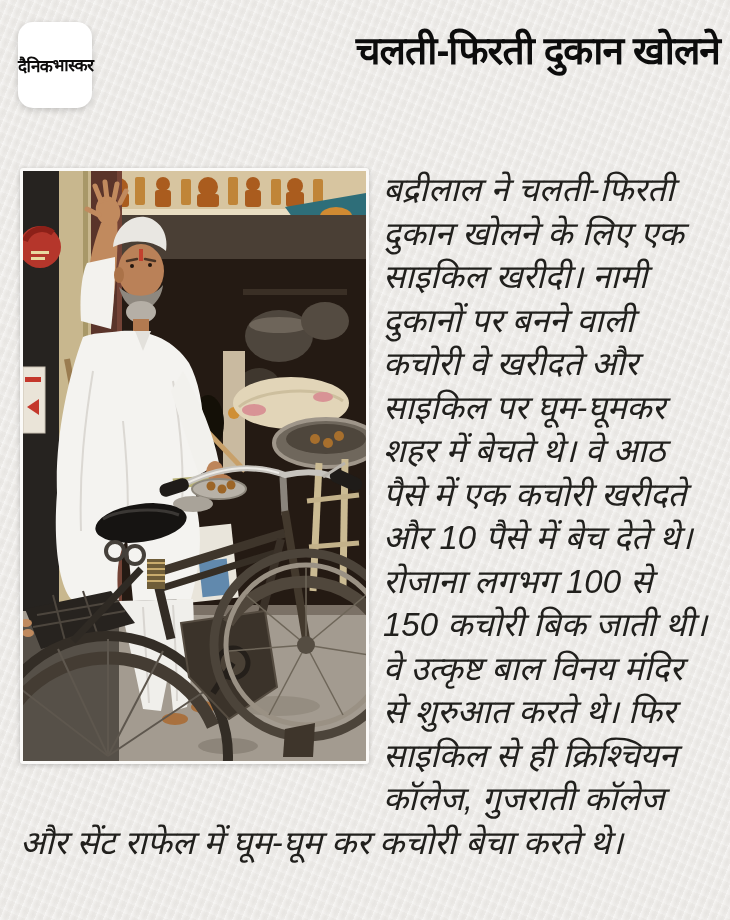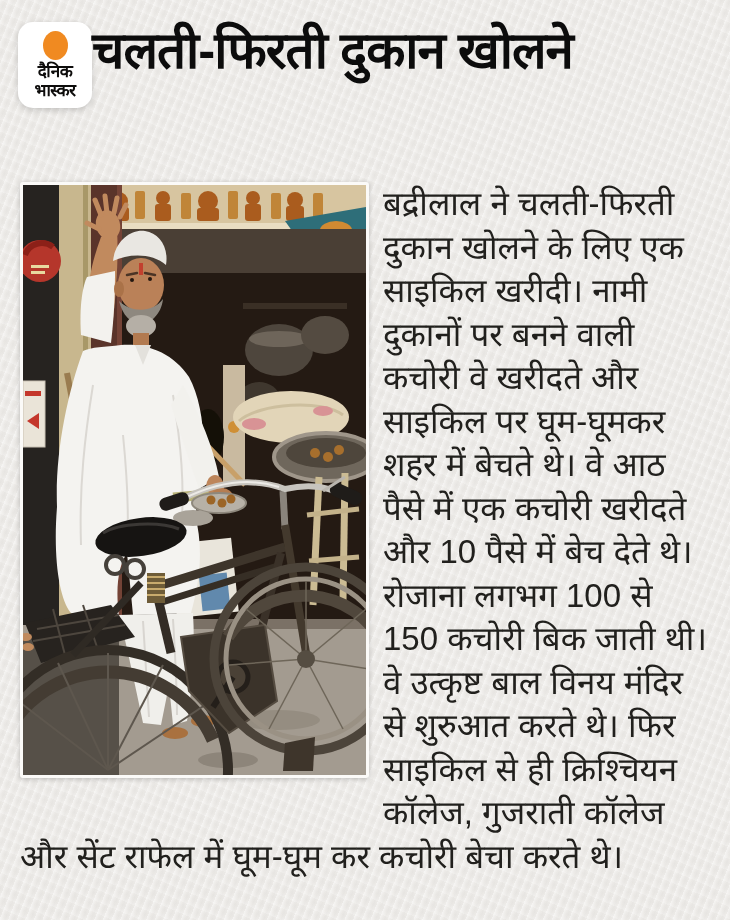--- a/index.html
+++ b/index.html
@@ -17,41 +17,41 @@
         rgba(120,118,112,0.02) 7px, rgba(255,255,255,0) 11px);
     font-family:"Liberation Sans", sans-serif;
     color:#1c1b19;
   }
   
   .logo{
     position:absolute;left:18px;top:22px;
     width:74px;height:86px;
     background:#ffffff;border-radius:15px;
     box-shadow:0 2px 6px rgba(0,0,0,0.18);
-    display:flex;flex-direction:column;align-items:center;
+    display:flex;flex-direction:row;align-items:center;
   }
   .logo .sun{
     width:25px;height:29px;border-radius:50%;
     margin-top:9px;
   }
   .logo .lg-line{
     font-weight:bold;font-size:17px;line-height:19px;
     color:#0d0c0b;letter-spacing:-0.5px;white-space:nowrap;
   }
   .logo .lg-line.first{margin-top:2px;}
   
   .headline{
     position:absolute;left:92px;top:18px;width:628px;
-    text-align:left;
-    font-weight:900;font-size:51px;line-height:66px;
+    text-align:right;
+    font-weight:900;font-size:39px;line-height:66px;
     letter-spacing:-1px;color:#0c0c0c;
   }
   
   .article{
-    position:absolute;left:20px;top:182px;width:694px;
+    position:absolute;left:20px;top:168px;width:694px;font-style:italic;
   }
   .photo{
     float:left;
     width:343px;height:590px;
     border:3px solid #fbfaf8;
     border-radius:3px;
     box-shadow:0 1px 5px rgba(0,0,0,0.22);
     margin-right:14px;margin-bottom:16px;
     background:#261d16;
   }

